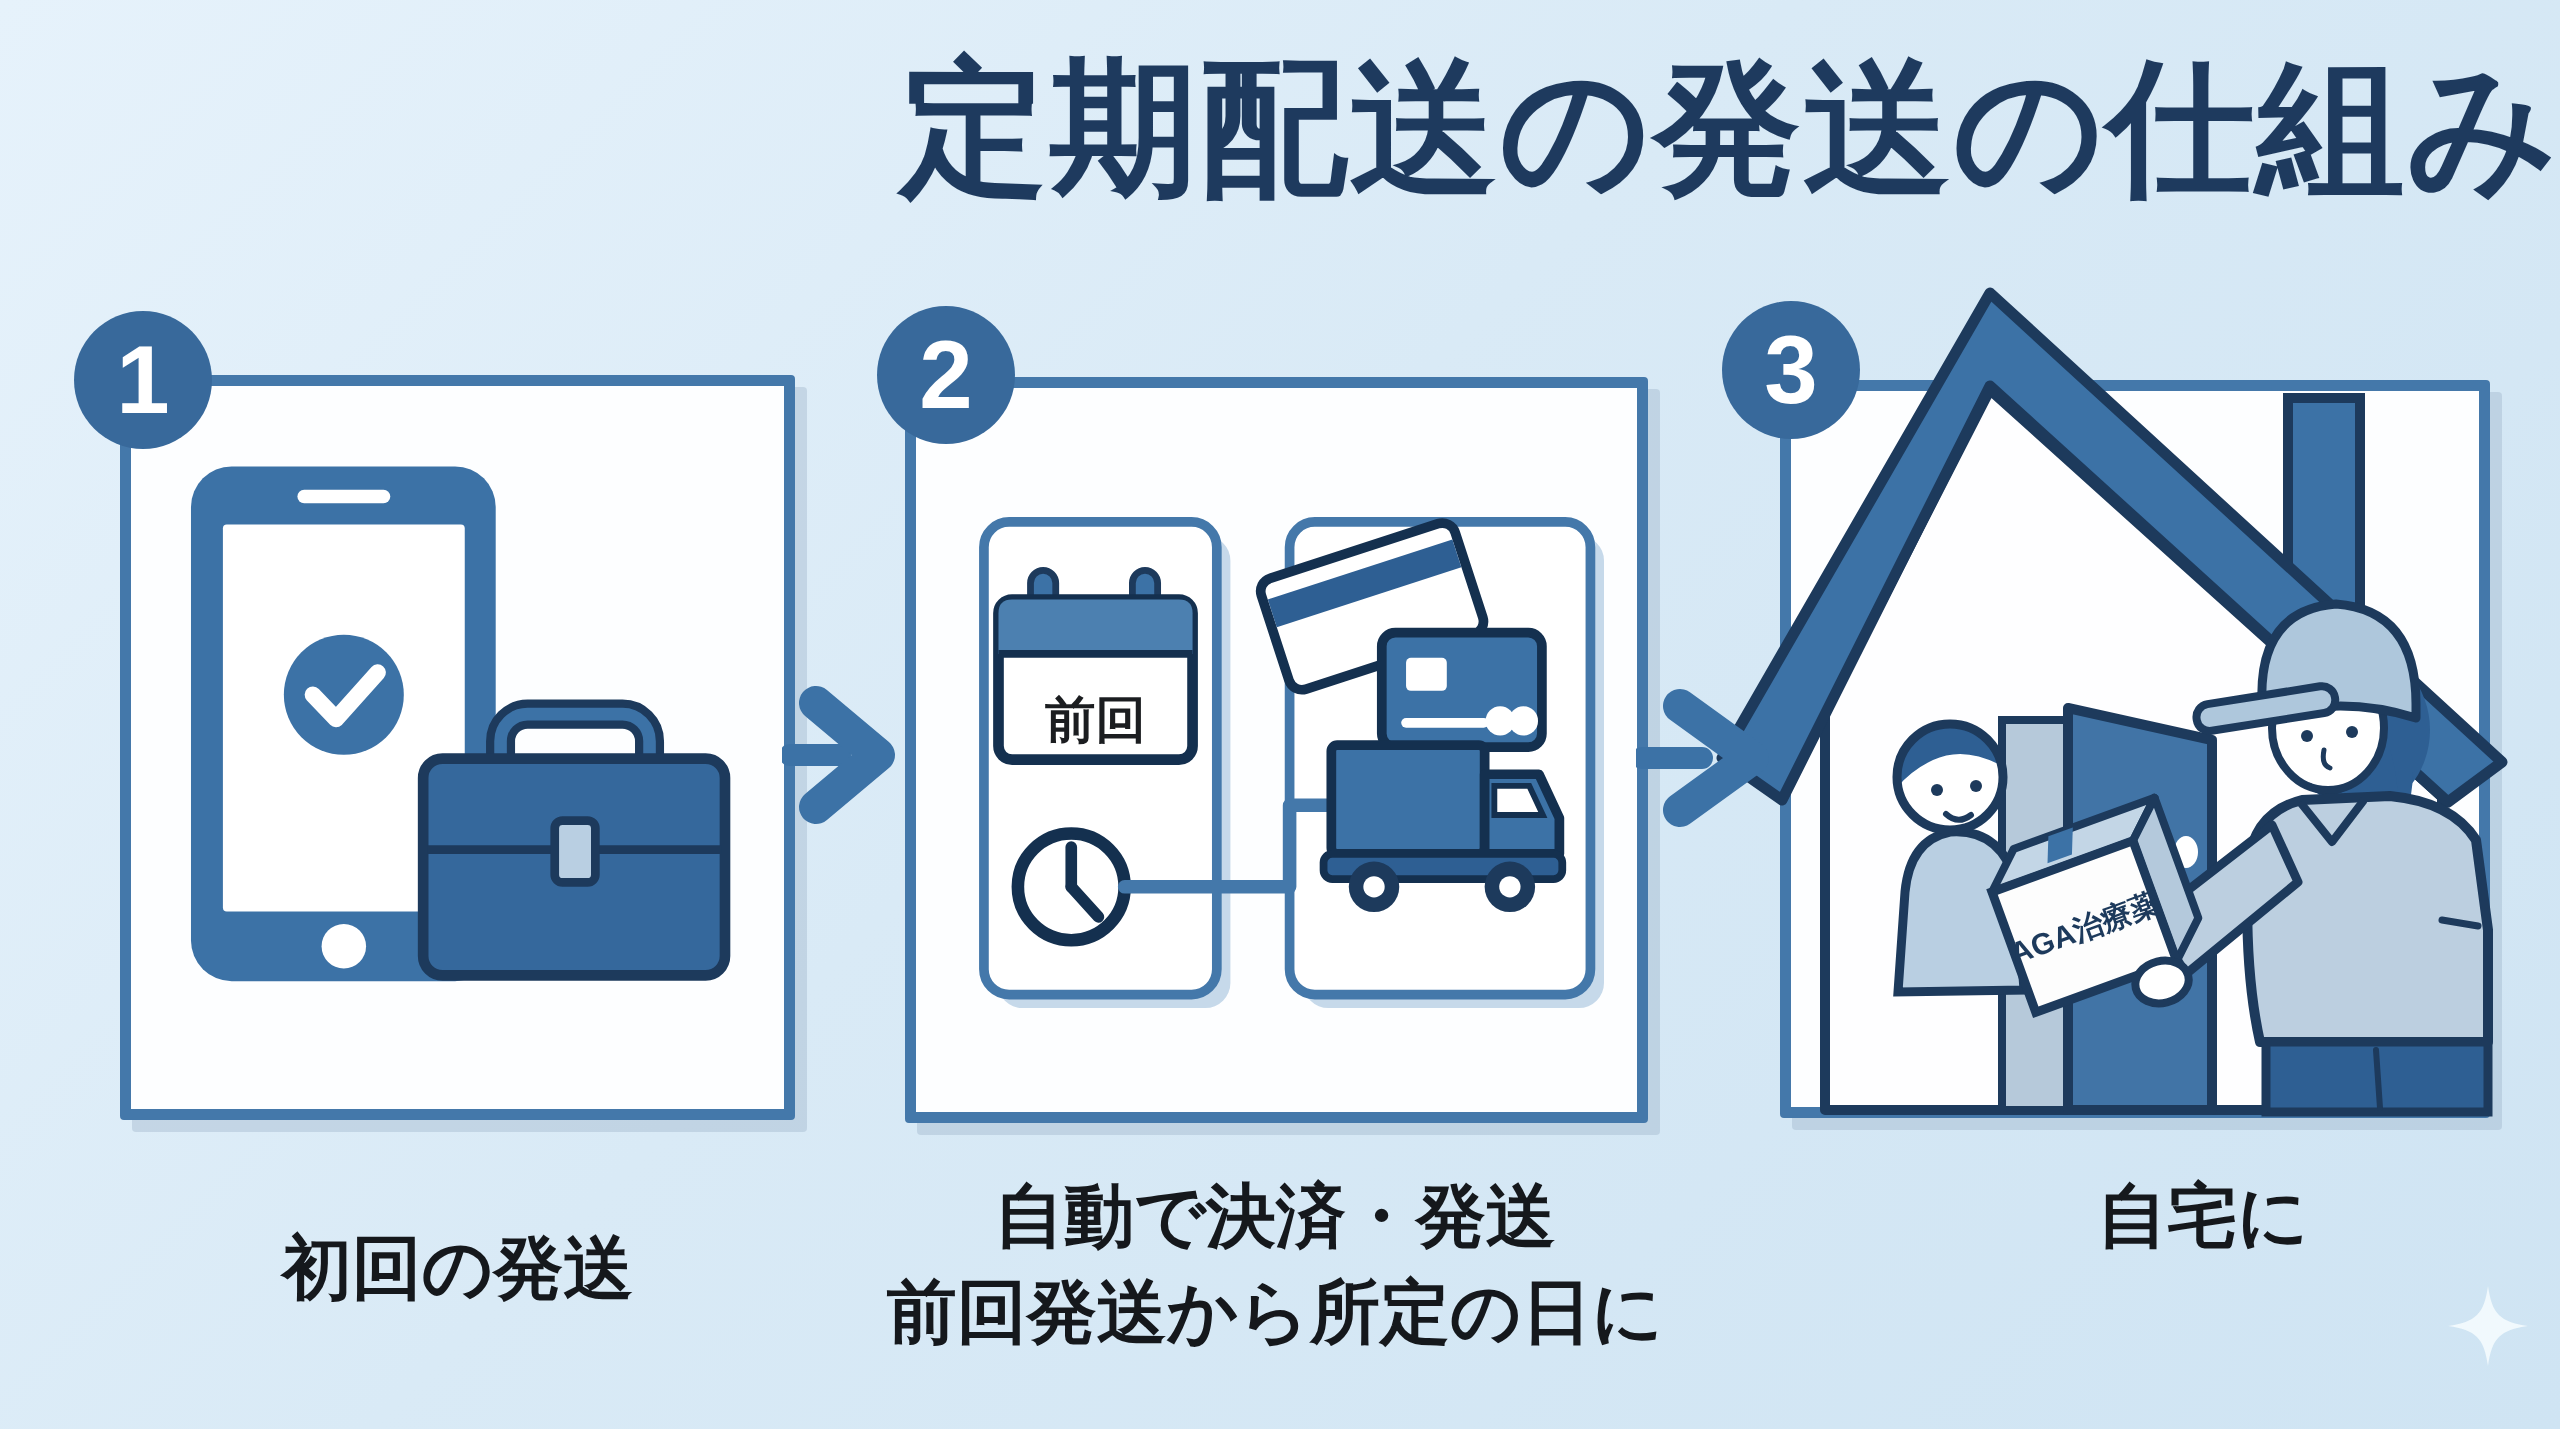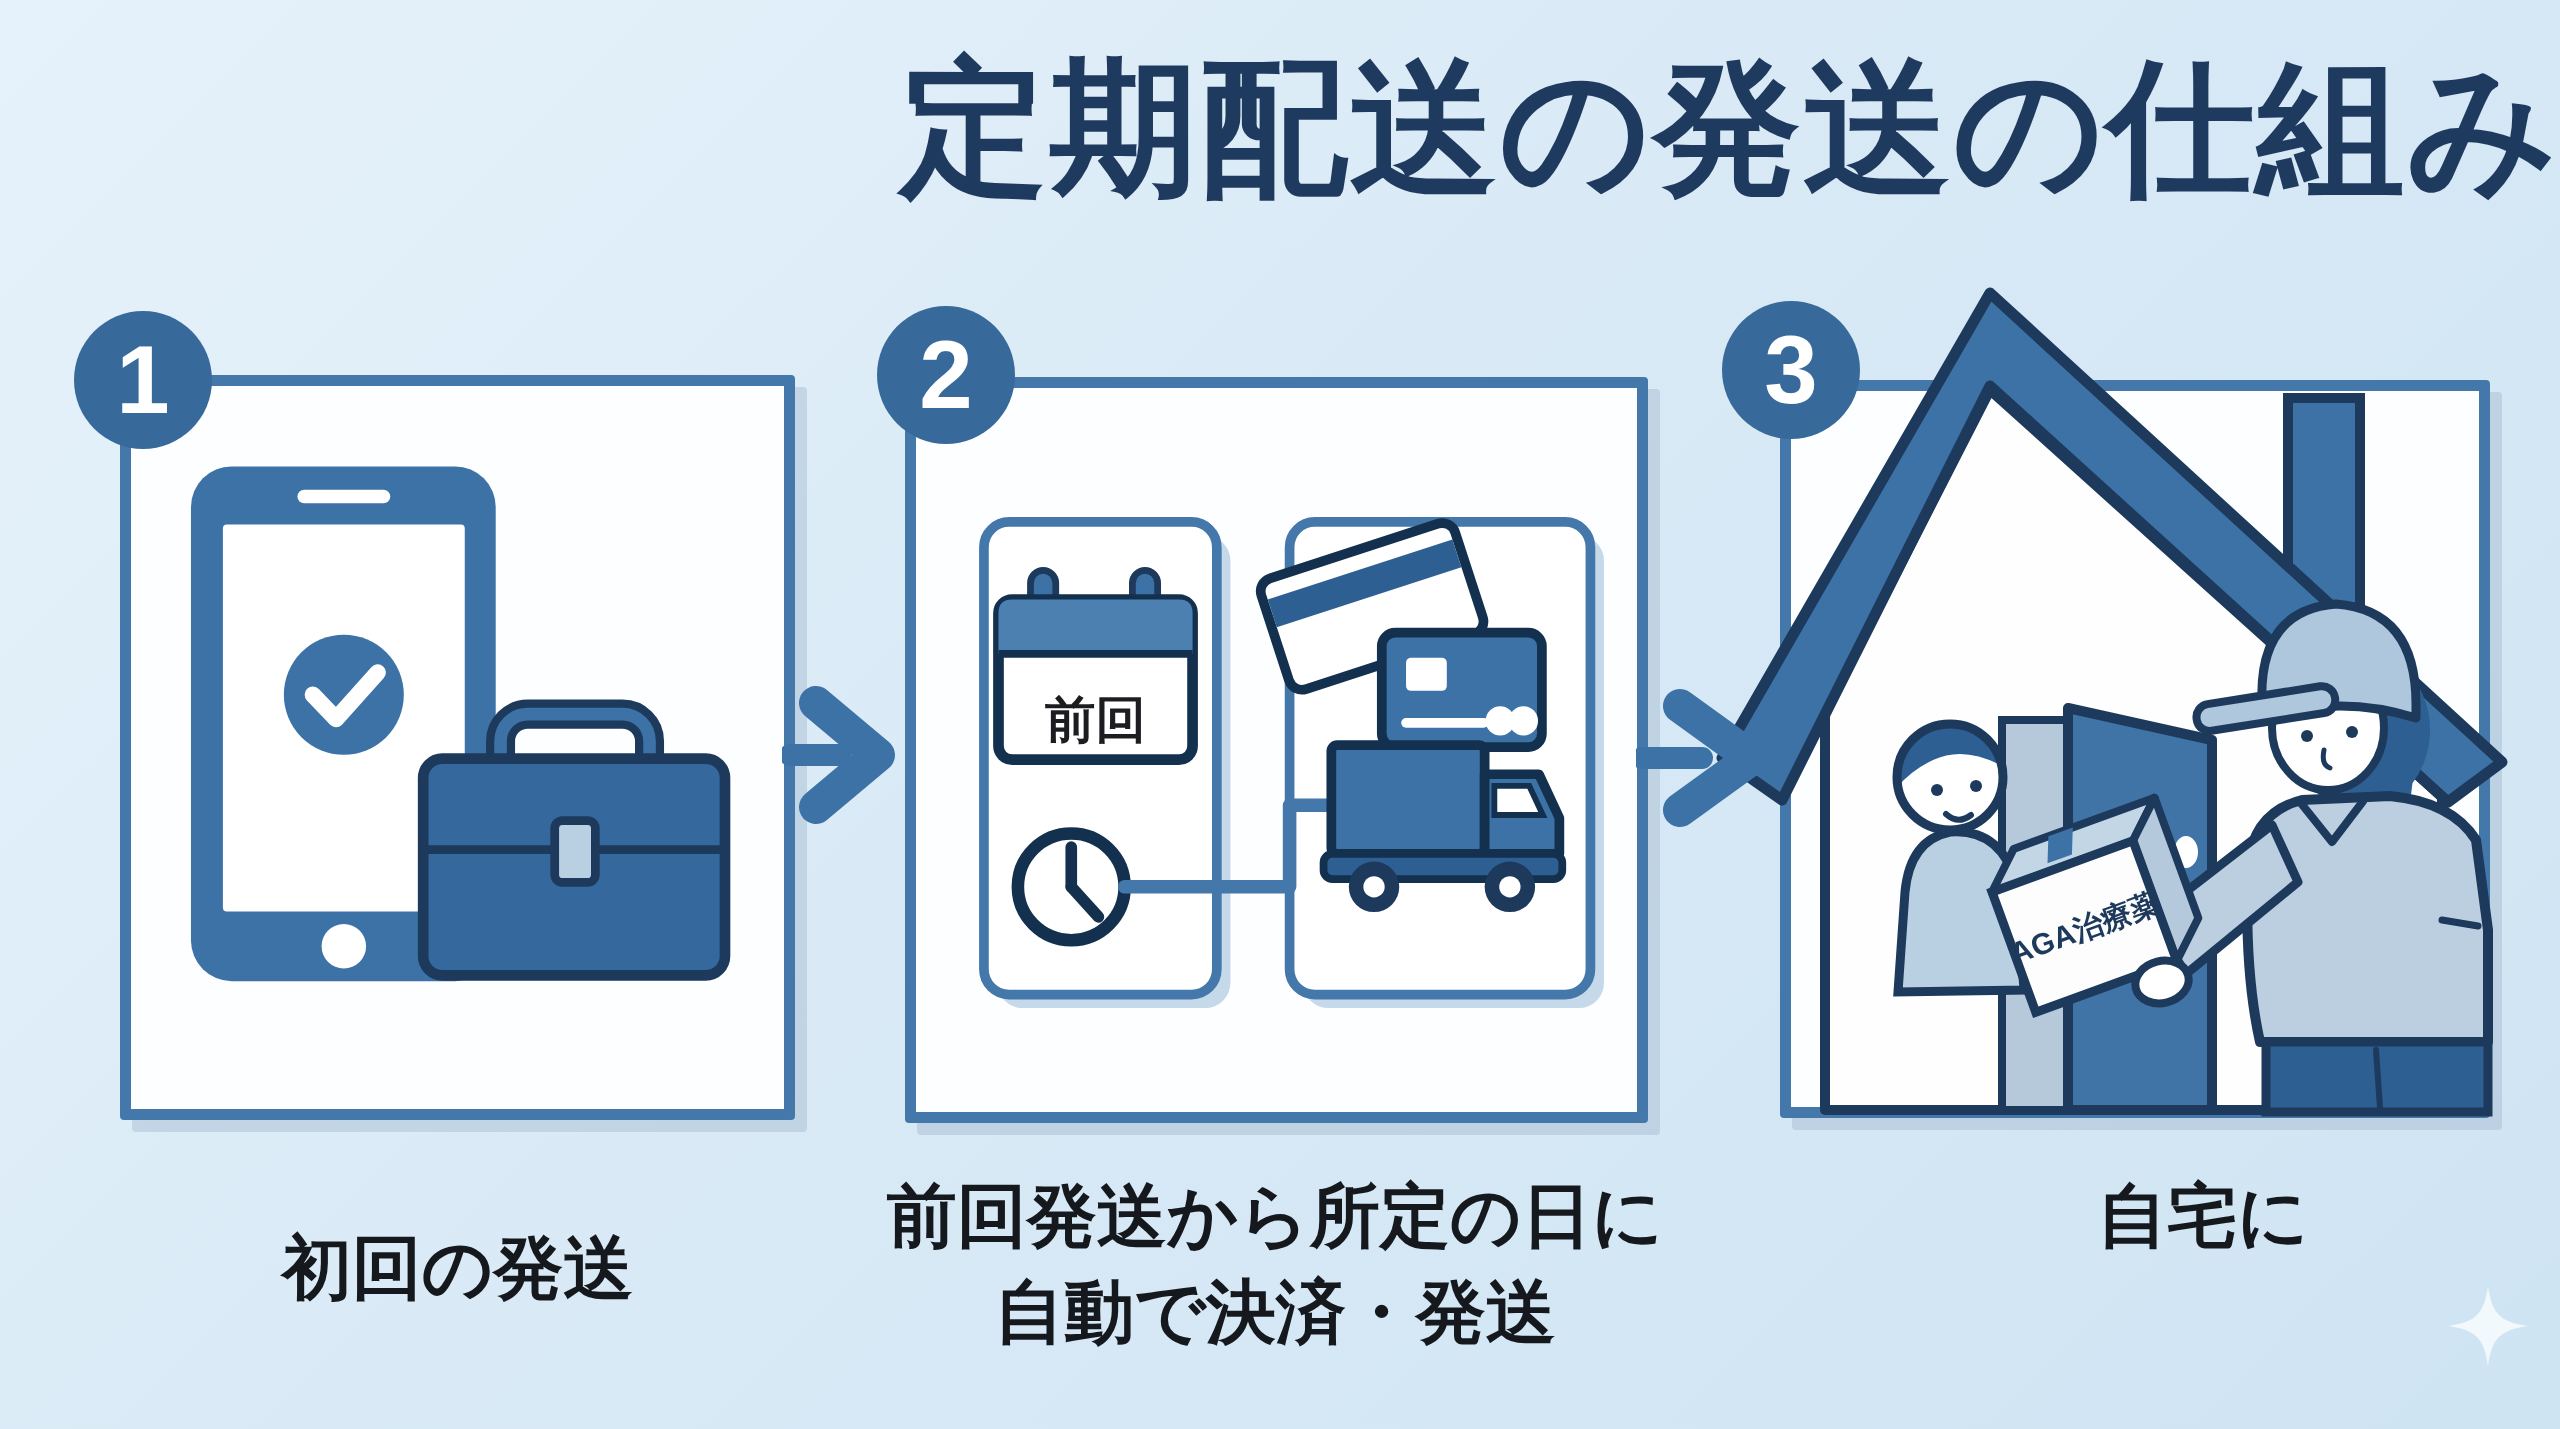--- a/index.html
+++ b/index.html
@@ -201,22 +201,22 @@
 </svg>
 <svg class="arrow" id="arrow2" width="140" height="160" viewBox="0 0 140 160">
   <path d="M6,78 H66" stroke="#3c72a6" stroke-width="22" stroke-linecap="round"></path>
   <path d="M44,26 L116,78 L44,130" fill="none" stroke="#3c72a6" stroke-width="34" stroke-linecap="round" stroke-linejoin="round"></path>
 </svg>
 
 <div class="caption" id="cap1">
   <div>初回の発送</div>
 </div>
 <div class="caption" id="cap2">
+  <div>自動で決済・発送</div>
   <div>前回発送から所定の日に</div>
-  <div>自動で決済・発送</div>
 </div>
 <div class="caption" id="cap3">
   <div>自宅に</div>
 </div>
 
 <svg class="sparkle" width="82" height="82" viewBox="0 0 82 82">
   <path d="M41,1 C45,29 53,37 81,41 C53,45 45,53 41,81 C37,53 29,45 1,41 C29,37 37,29 41,1 Z" fill="#f2fafd" opacity="0.95"></path>
 </svg>
 
 </body></html>

